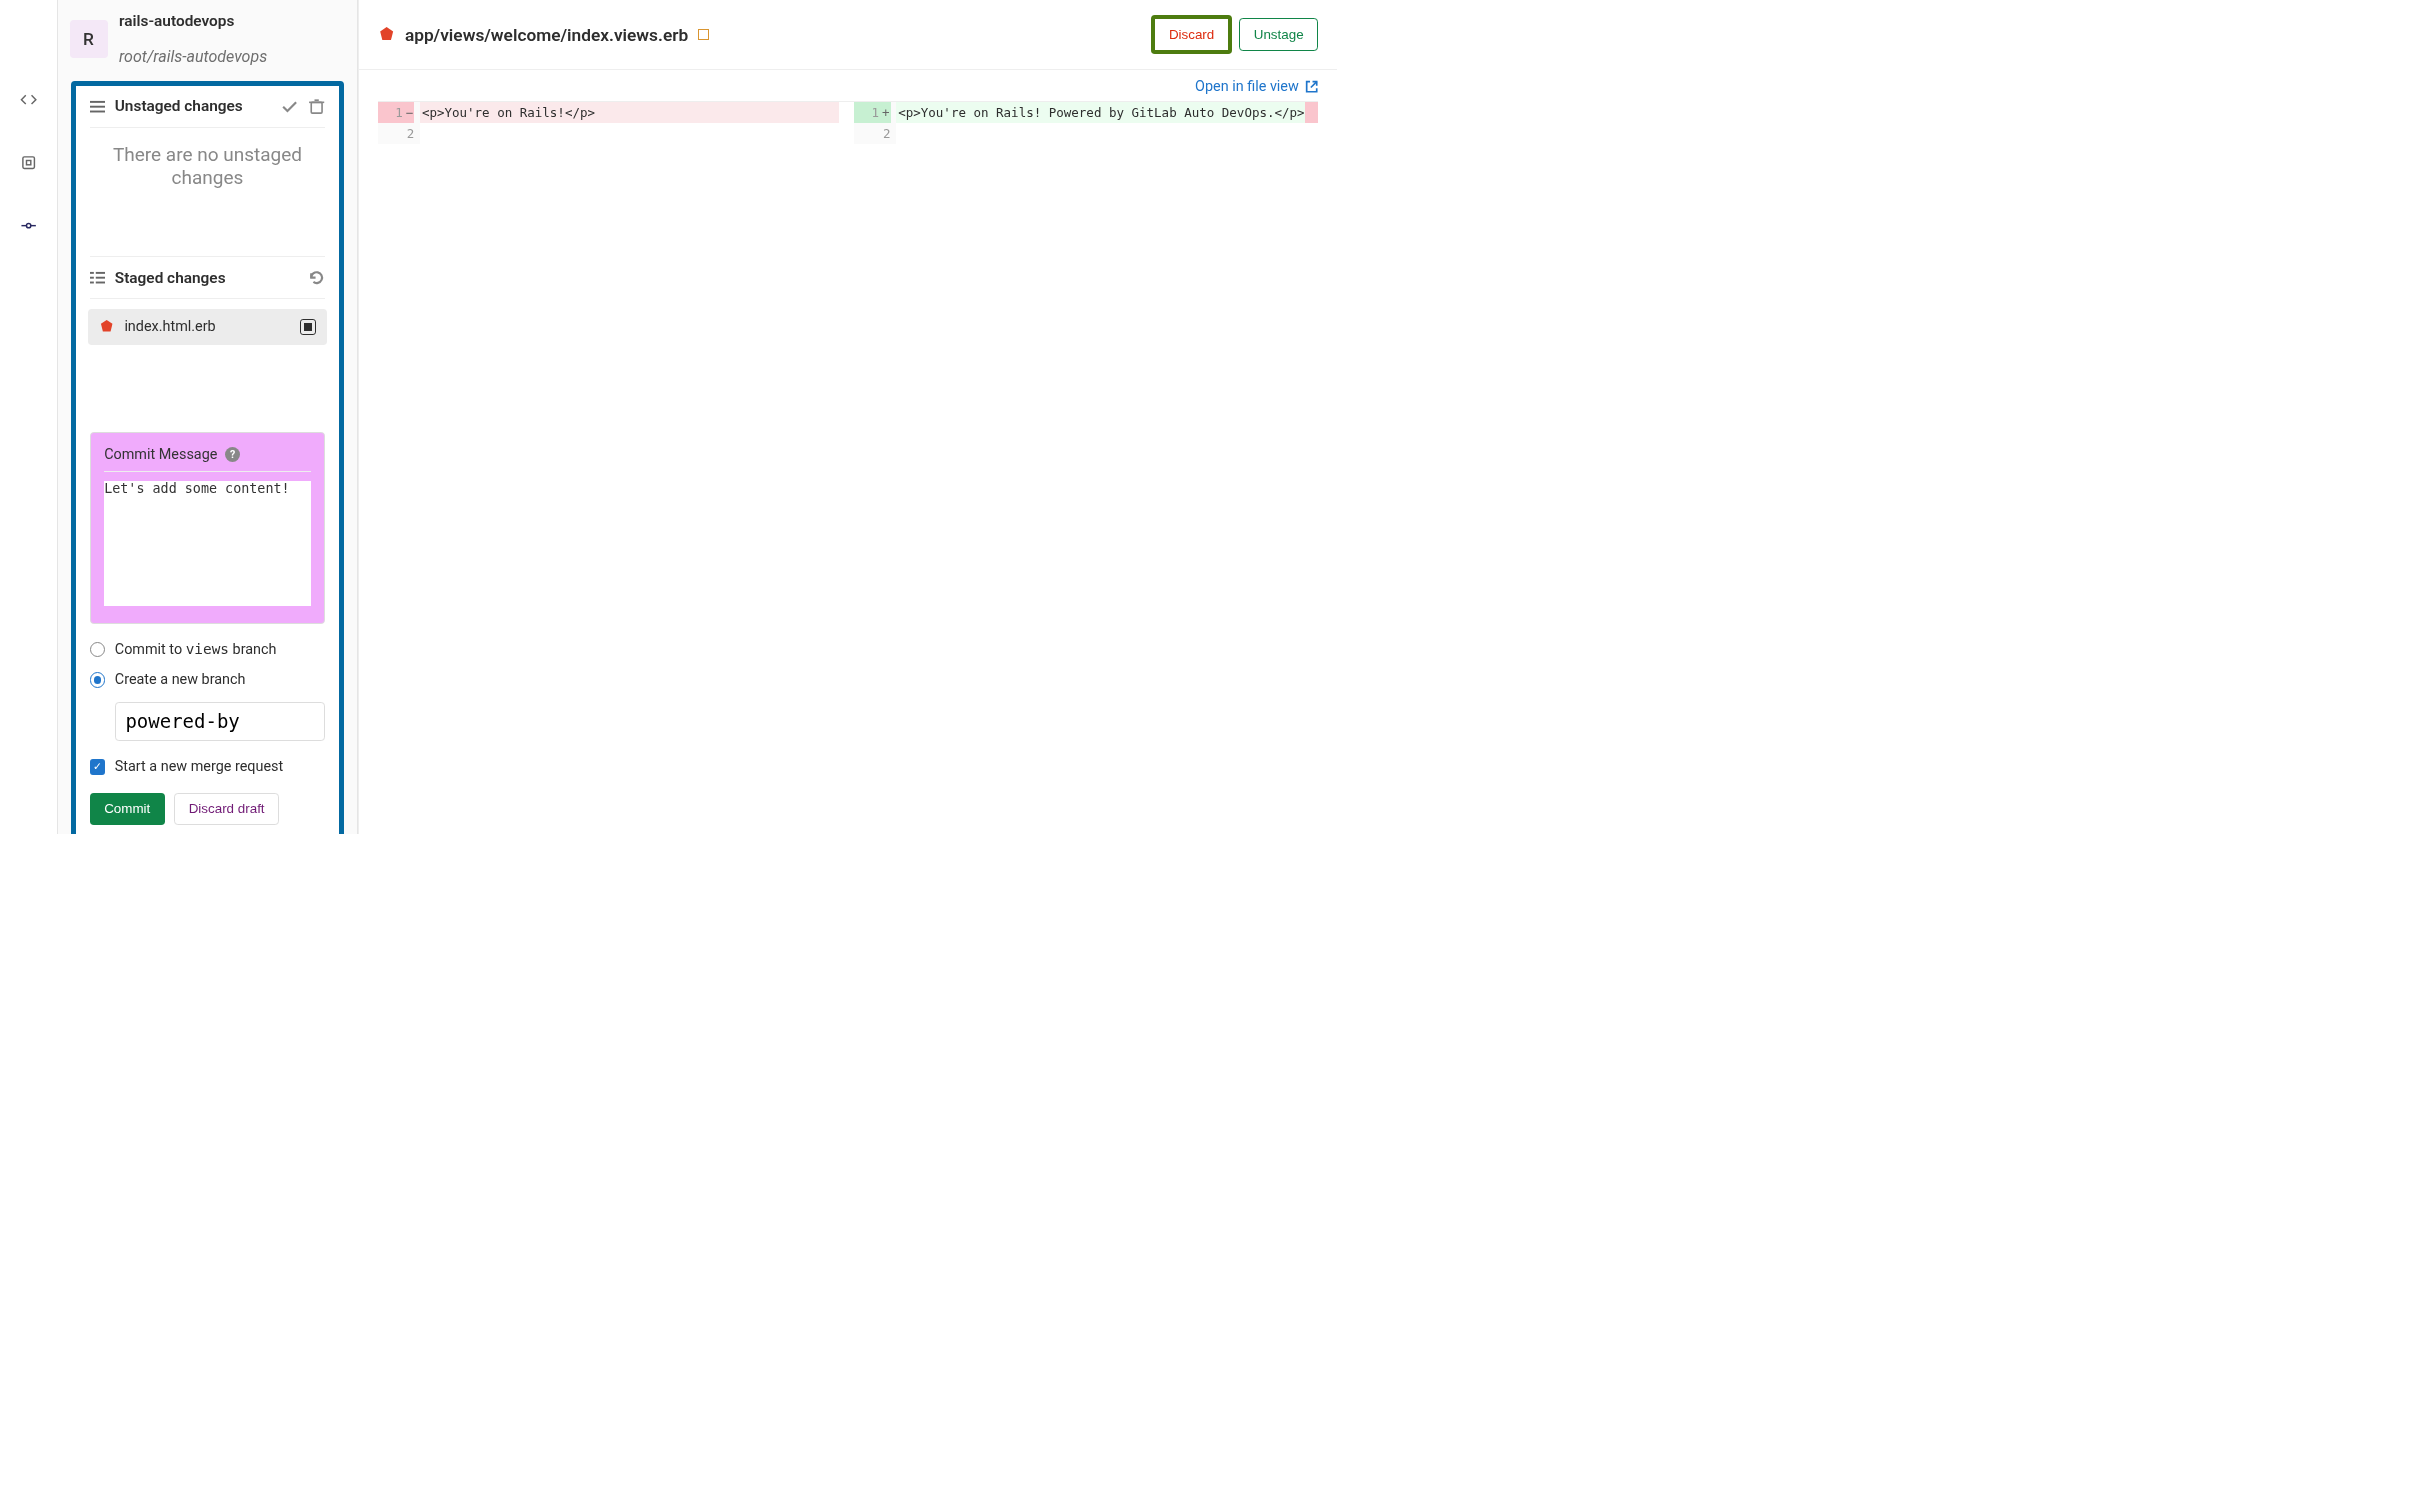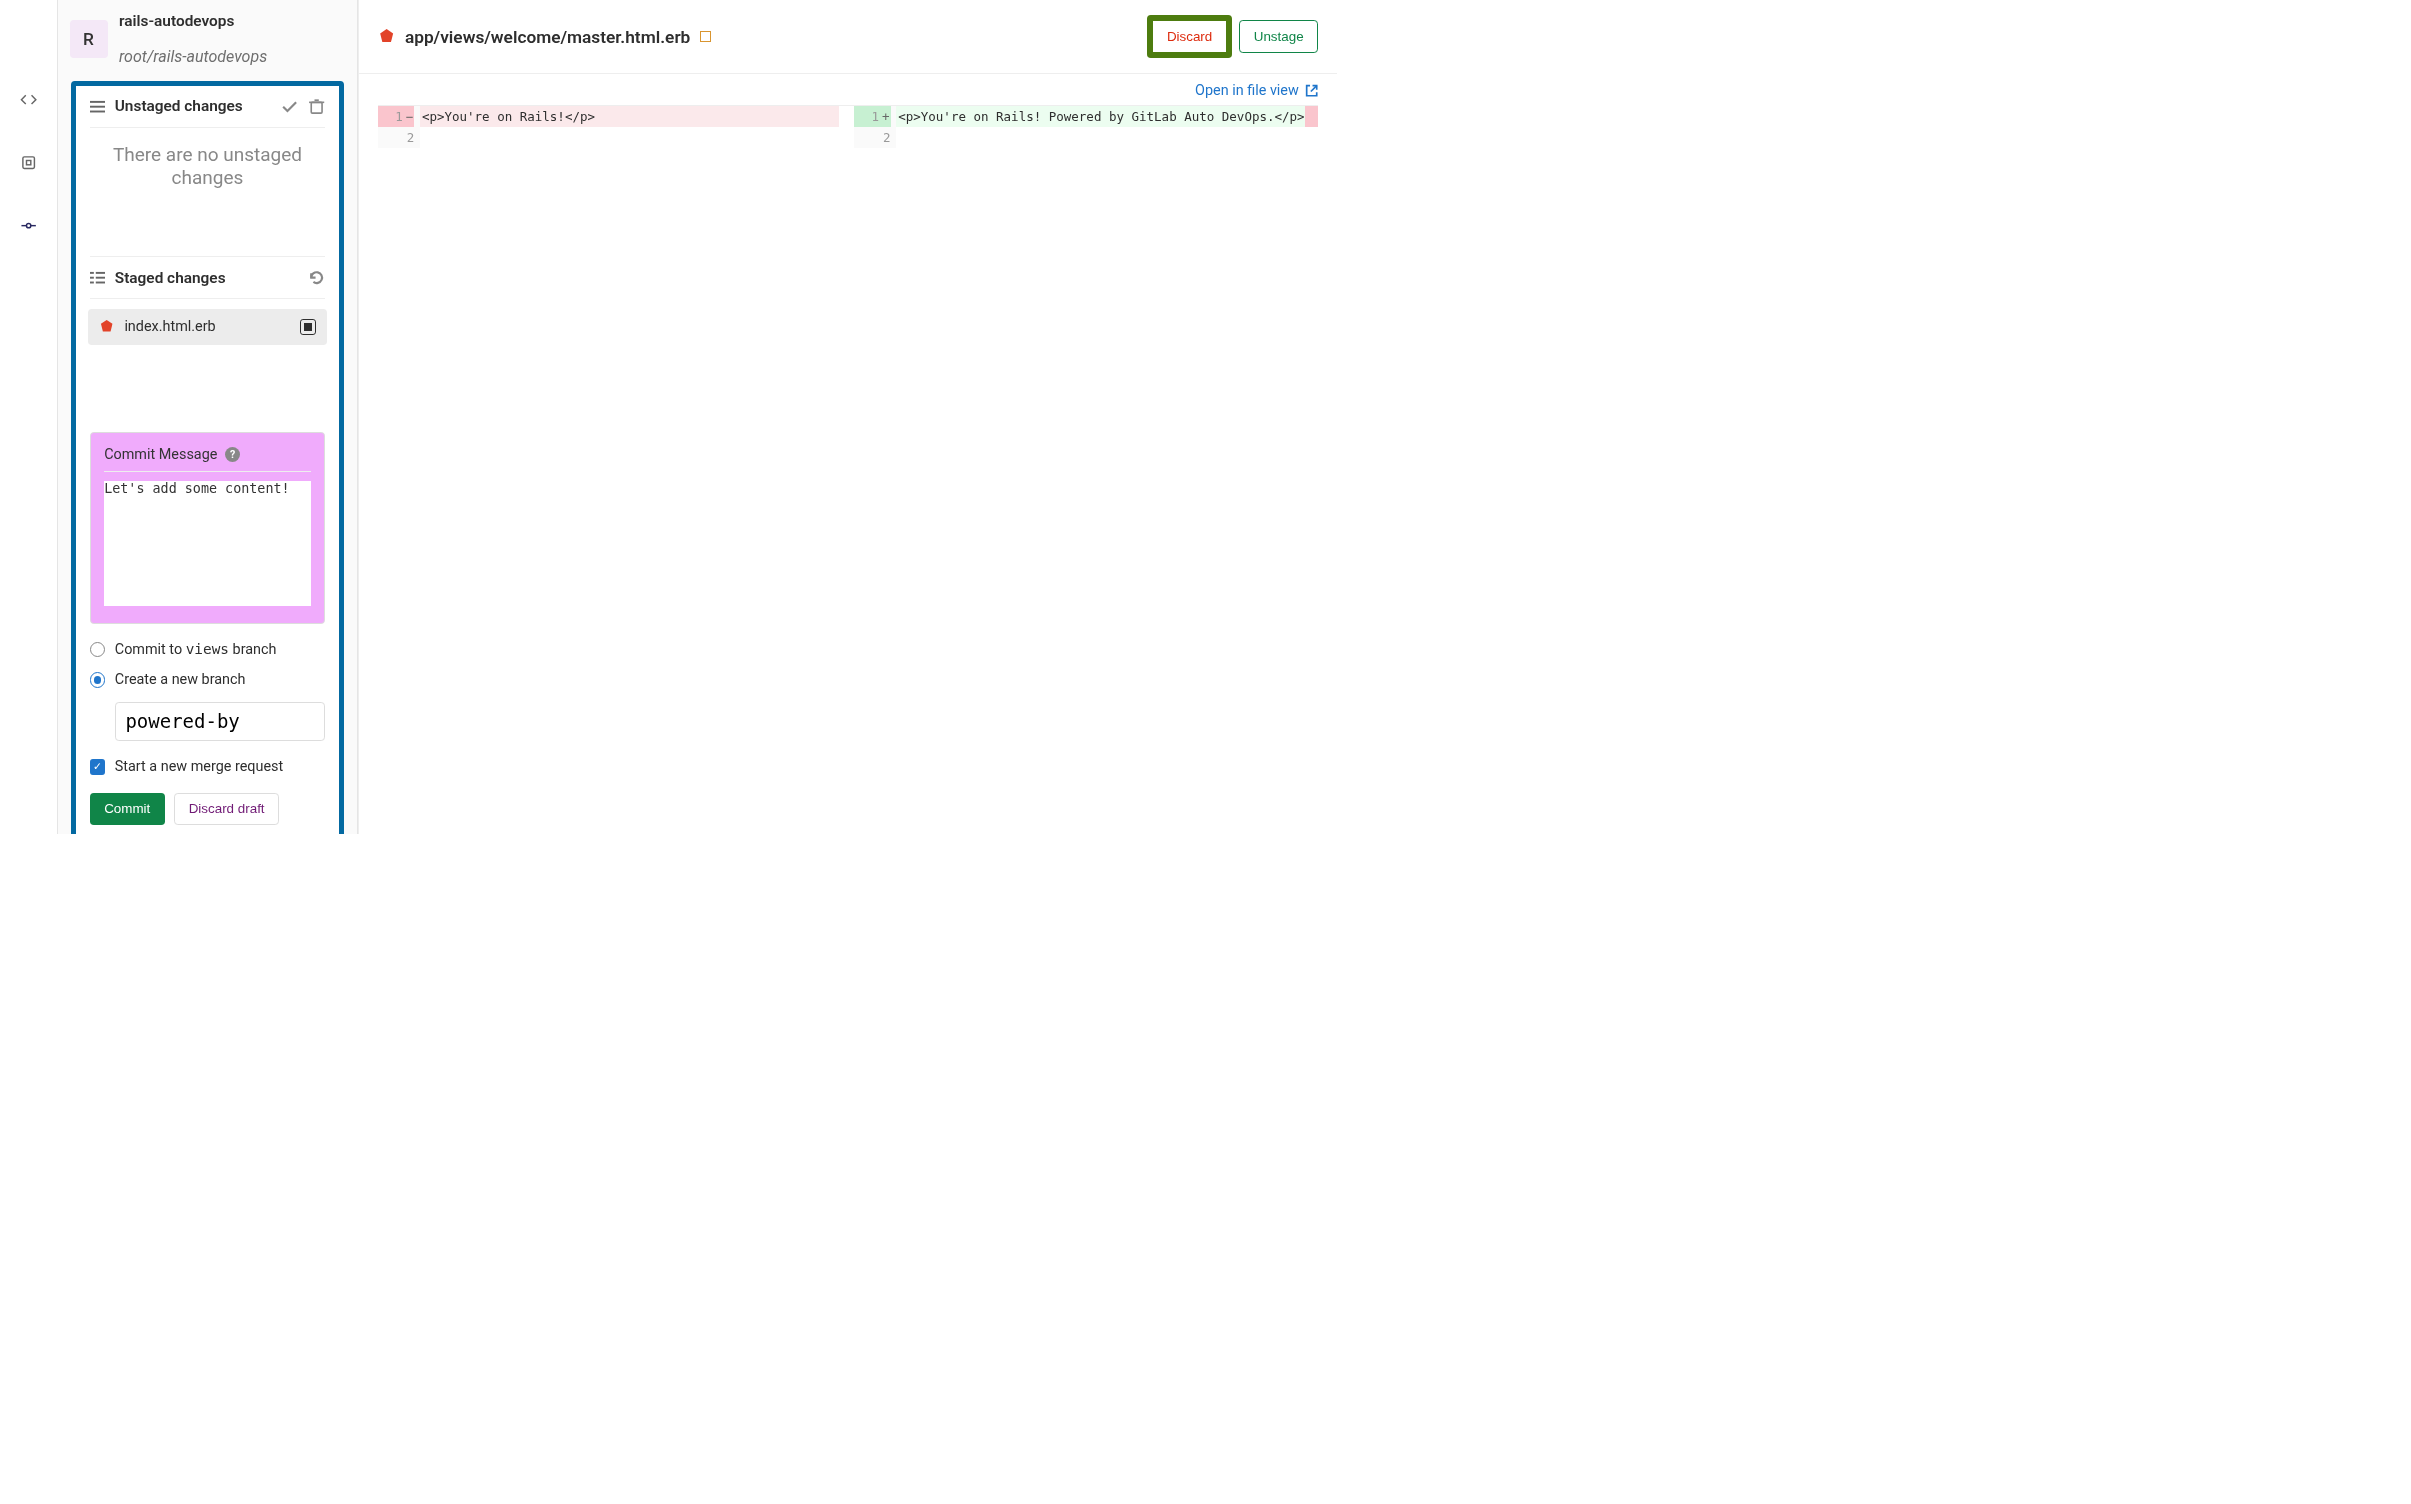--- a/index.html
+++ b/index.html
@@ -155,21 +155,21 @@
 .file-hdr {
   display:flex; align-items:center; padding: 15.4px 19px;
   border-bottom:1px solid #eee;
 }
 .file-hdr .ruby-ic { color:#e24329; margin-right:9.6px; }
 .file-path { font-size:17.3px; font-weight:600; color:#2e2e2e; }
 .mod-badge {
   width:11.5px;height:11.5px;border:1.9px solid #d99530;display:inline-block;margin-left:9.6px;
 }
 .file-hdr-spacer { flex:1; }
-.btn-red-outline { border:6px solid #4d7c0f; color:#dd2b0e; background:#fff; }
+.btn-red-outline { border:4px solid #4d7c0f; color:#dd2b0e; background:#fff; }
 .btn-green-outline { border:1px solid #108548; color:#108548; background:#fff; margin-left:7.7px;}
 
 .open-file-link {
   text-align:right; padding:7.7px 19px 5.8px;
   color:#1f75cb; font-size:14.4px; cursor:pointer;
   display:flex; justify-content:flex-end; align-items:center; gap:5.8px;
 }
 
 .diff-wrap { display:flex; border-top:1px solid #eee; margin:0 19px; }
 .diff-side { flex:1; display:flex; font-family: Menlo, Monaco, Consolas, monospace; font-size:12.5px; }
@@ -318,21 +318,21 @@
     </div>
   </div>
 
   <div class="main">
     <div class="file-hdr">
       <span class="ruby-ic">
         <svg width="17.3" height="17.3" viewBox="0 0 16 16" fill="currentColor">
             <path d="M8 1 L14 5 L12 13 L4 13 L2 5 Z"></path>
           </svg>
       </span>
-      <span class="file-path">app/views/welcome/master.html.erb</span>
+      <span class="file-path">app/views/welcome/index.views.erb</span>
       <span class="mod-badge"></span>
       <span class="file-hdr-spacer"></span>
       <button class="btn btn-red-outline">Discard</button>
       <button class="btn btn-green-outline">Unstage</button>
     </div>
 
     <div class="open-file-link">
       <span>Open in file view</span>
       <svg width="13.4" height="13.4" viewBox="0 0 16 16" fill="none" stroke="currentColor" stroke-width="2">
           <path d="M6 2H2v12h12v-4"></path>

